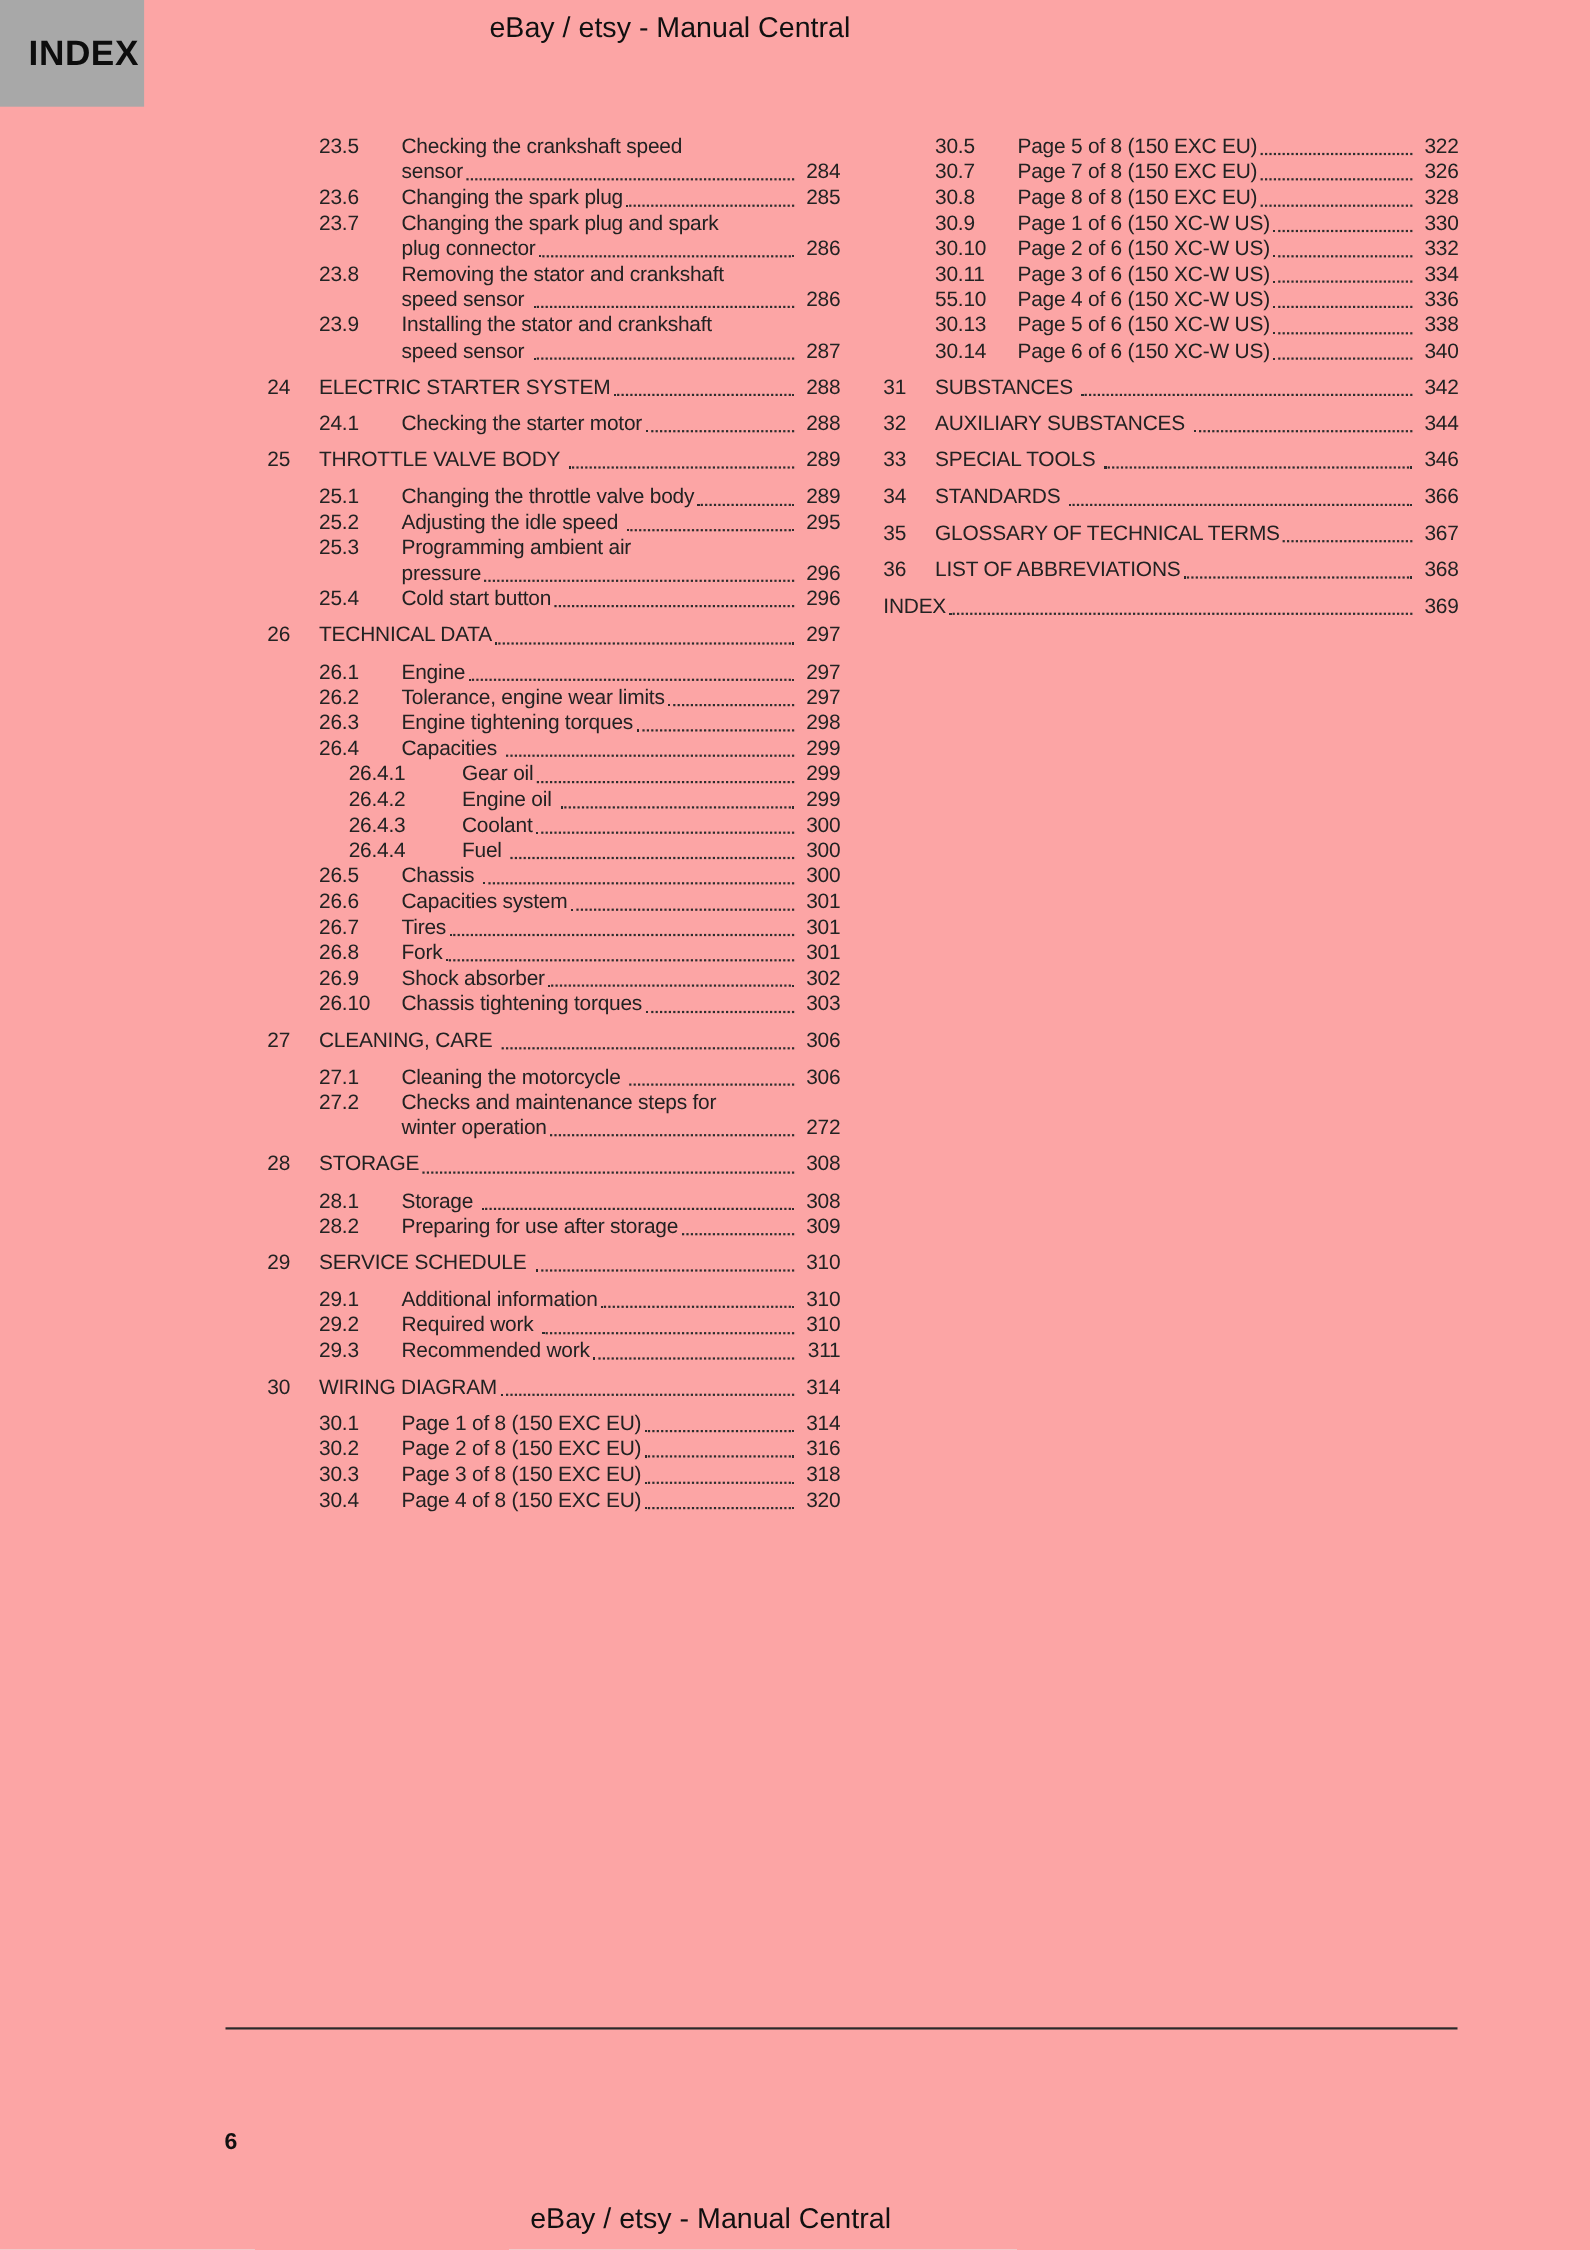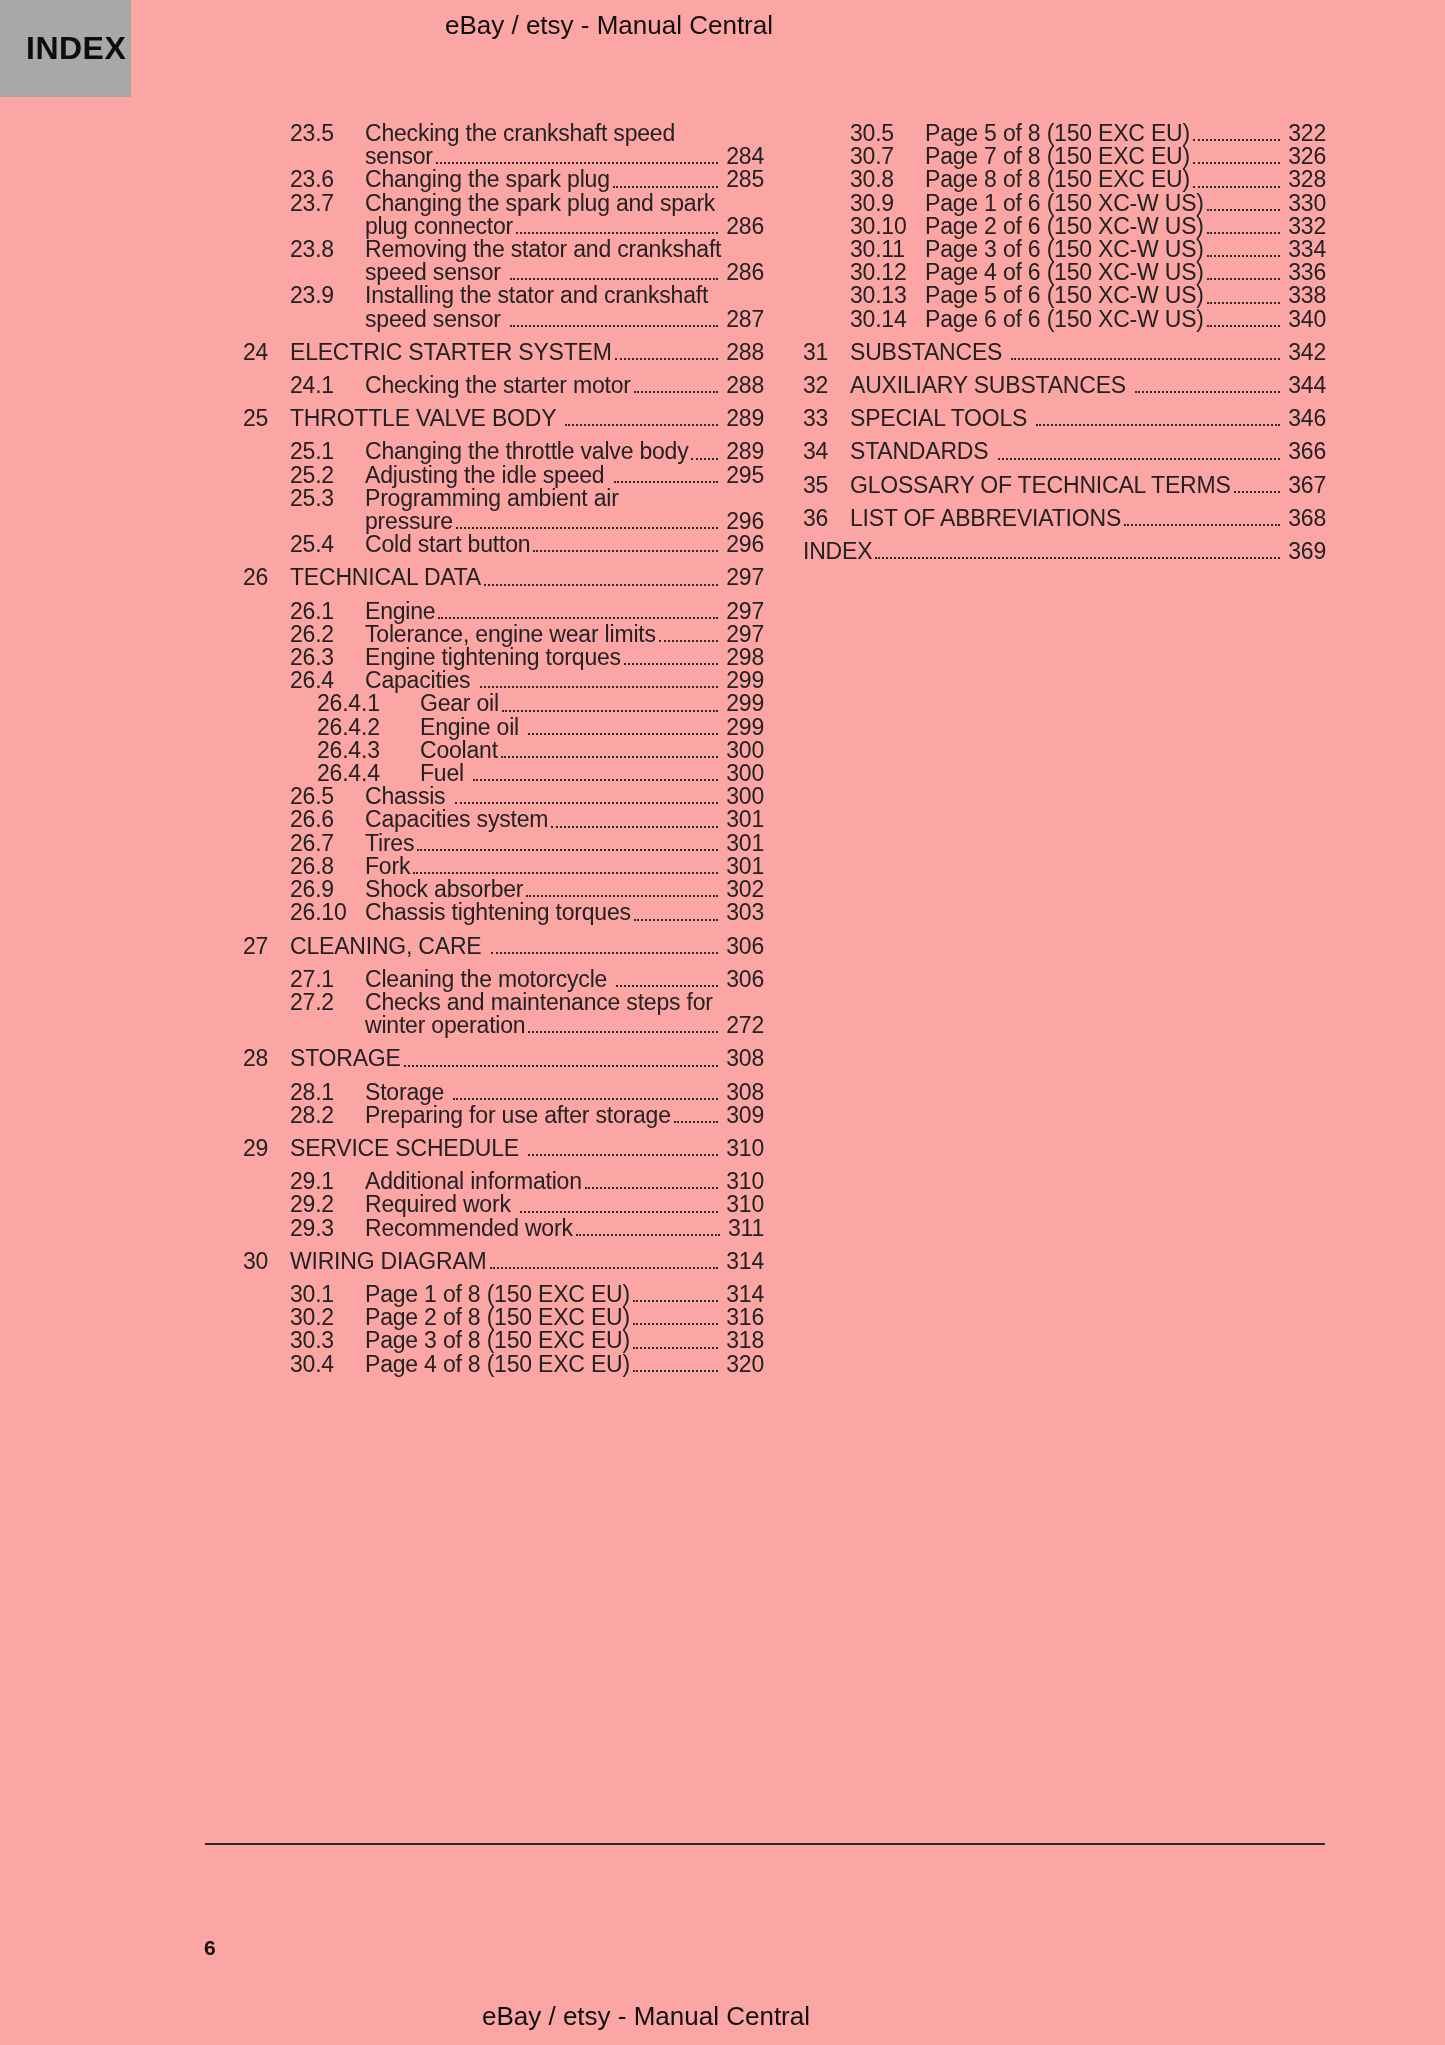--- a/index.html
+++ b/index.html
@@ -14,21 +14,21 @@
   }
   .index-tab .tab-label {
     font-weight:bold; font-size:32px; letter-spacing:0.5px; padding-left:26px; color:#0d0d0d;
   }
   .header-title {
     position:absolute; top:10px; left:0; width:1218px; text-align:center;
     font-size:26px; color:#101010;
   }
   
   .toc-col {
-    position:absolute; top:122px; font-size:23px; line-height:23.2px;
+    position:absolute; top:122px; font-size:19px; line-height:23.2px;
     letter-spacing:-0.2px; color:#222222;
   }
   .col1 { left:243px; width:521px; }
   .col2 { left:803px; width:523px; }
 
   .entry { display:flex; }
   .entry.major { margin:10px 0; }
   .entry.sub, .entry.subsub { padding-left:47px; }
   .num { flex:none; }
   .major  .num { width:47px;  }
@@ -552,21 +552,21 @@
         <span class="num">30.11</span>
         <div class="ebody">
           <div class="tline lastline">
             <span class="ltext">Page 3 of 6 (150 XC-W US)</span>
             <span class="leader"></span>
             <span class="pagenum">334</span>
           </div>
         </div>
       </div>
       <div class="entry sub">
-        <span class="num">30.12</span>
+        <span class="num">55.10</span>
         <div class="ebody">
           <div class="tline lastline">
             <span class="ltext">Page 4 of 6 (150 XC-W US)</span>
             <span class="leader"></span>
             <span class="pagenum">336</span>
           </div>
         </div>
       </div>
       <div class="entry sub">
         <span class="num">30.13</span>

